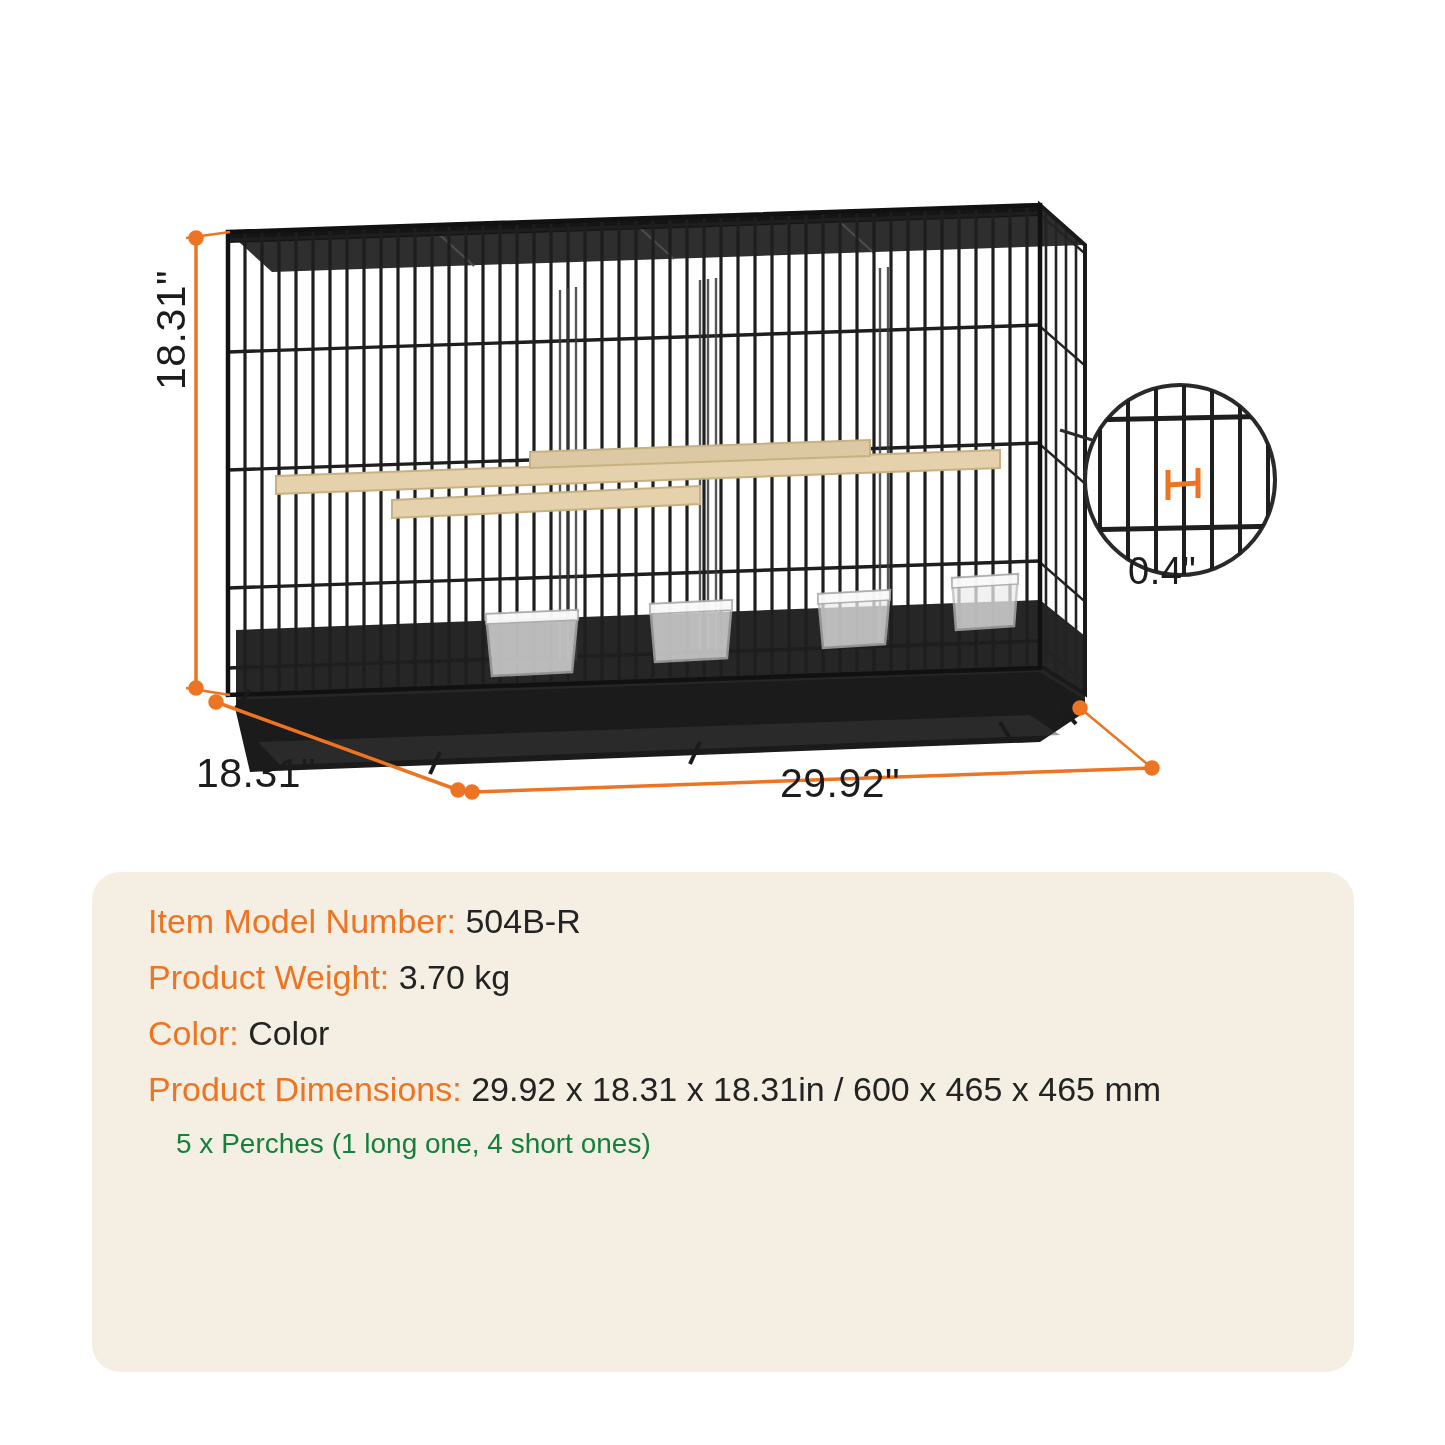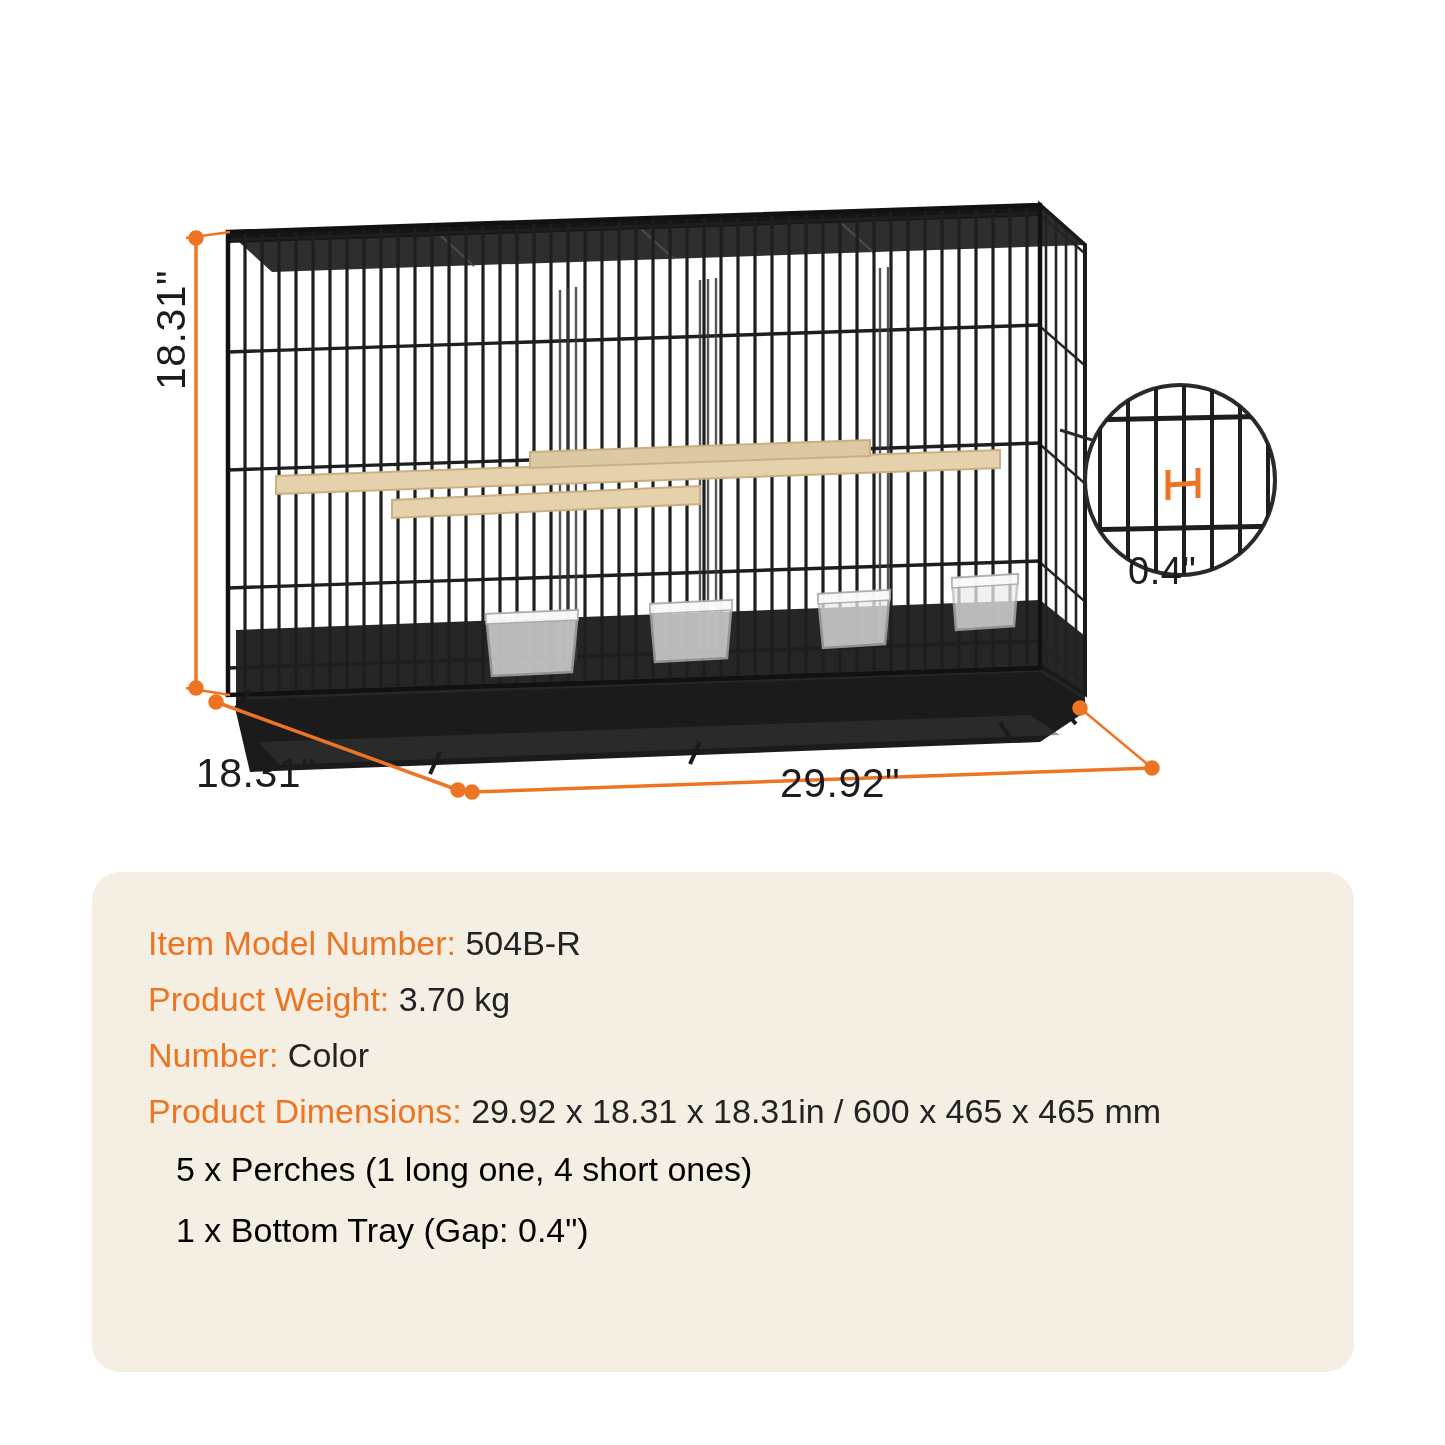--- a/index.html
+++ b/index.html
@@ -43,33 +43,33 @@
 
   
   #spec-panel {
     position: absolute;
     left: 92px;
     top: 872px;
     width: 1262px;
     height: 500px;
     background: #F4EFE2;
     border-radius: 28px;
-    padding: 54px 56px 30px 56px;
+    padding: 32px 56px 30px 56px;
   }
   .spec-row {
     font-size: 34px;
     line-height: 1.0;
     margin-bottom: 22px;
     white-space: nowrap;
   }
   .spec-key { color: #ED7422; }
   .spec-val { color: #232323; }
   .acc-item {
-    font-size: 34px;
-    color: #000000;
+    font-size: 28px;
+    color: #15803d;
     margin-left: 28px;
     margin-bottom: 22px;
     white-space: nowrap;
   }
 </style>
 </head>
 <body>
 
 <div id="product-figure">
 
@@ -282,25 +282,24 @@
     <span class="spec-key">Item Model Number:</span>
     <span class="spec-val">504B-R</span>
   </div>
 
   <div class="spec-row">
     <span class="spec-key">Product Weight:</span>
     <span class="spec-val">3.70 kg</span>
   </div>
 
   <div class="spec-row">
-    <span class="spec-key">Number:</span>
+    <span class="spec-key">Color:</span>
     <span class="spec-val">Color</span>
   </div>
 
   <div class="spec-row">
     <span class="spec-key">Product Dimensions:</span>
     <span class="spec-val">29.92 x 18.31 x 18.31in / 600 x 465 x 465 mm</span>
   </div>
 
 
   <div class="acc-item">5 x Perches (1 long one, 4 short ones)</div>
-  <div class="acc-item">1 x Bottom Tray (Gap: 0.4")</div>
 </div>
 
 </body></html>

